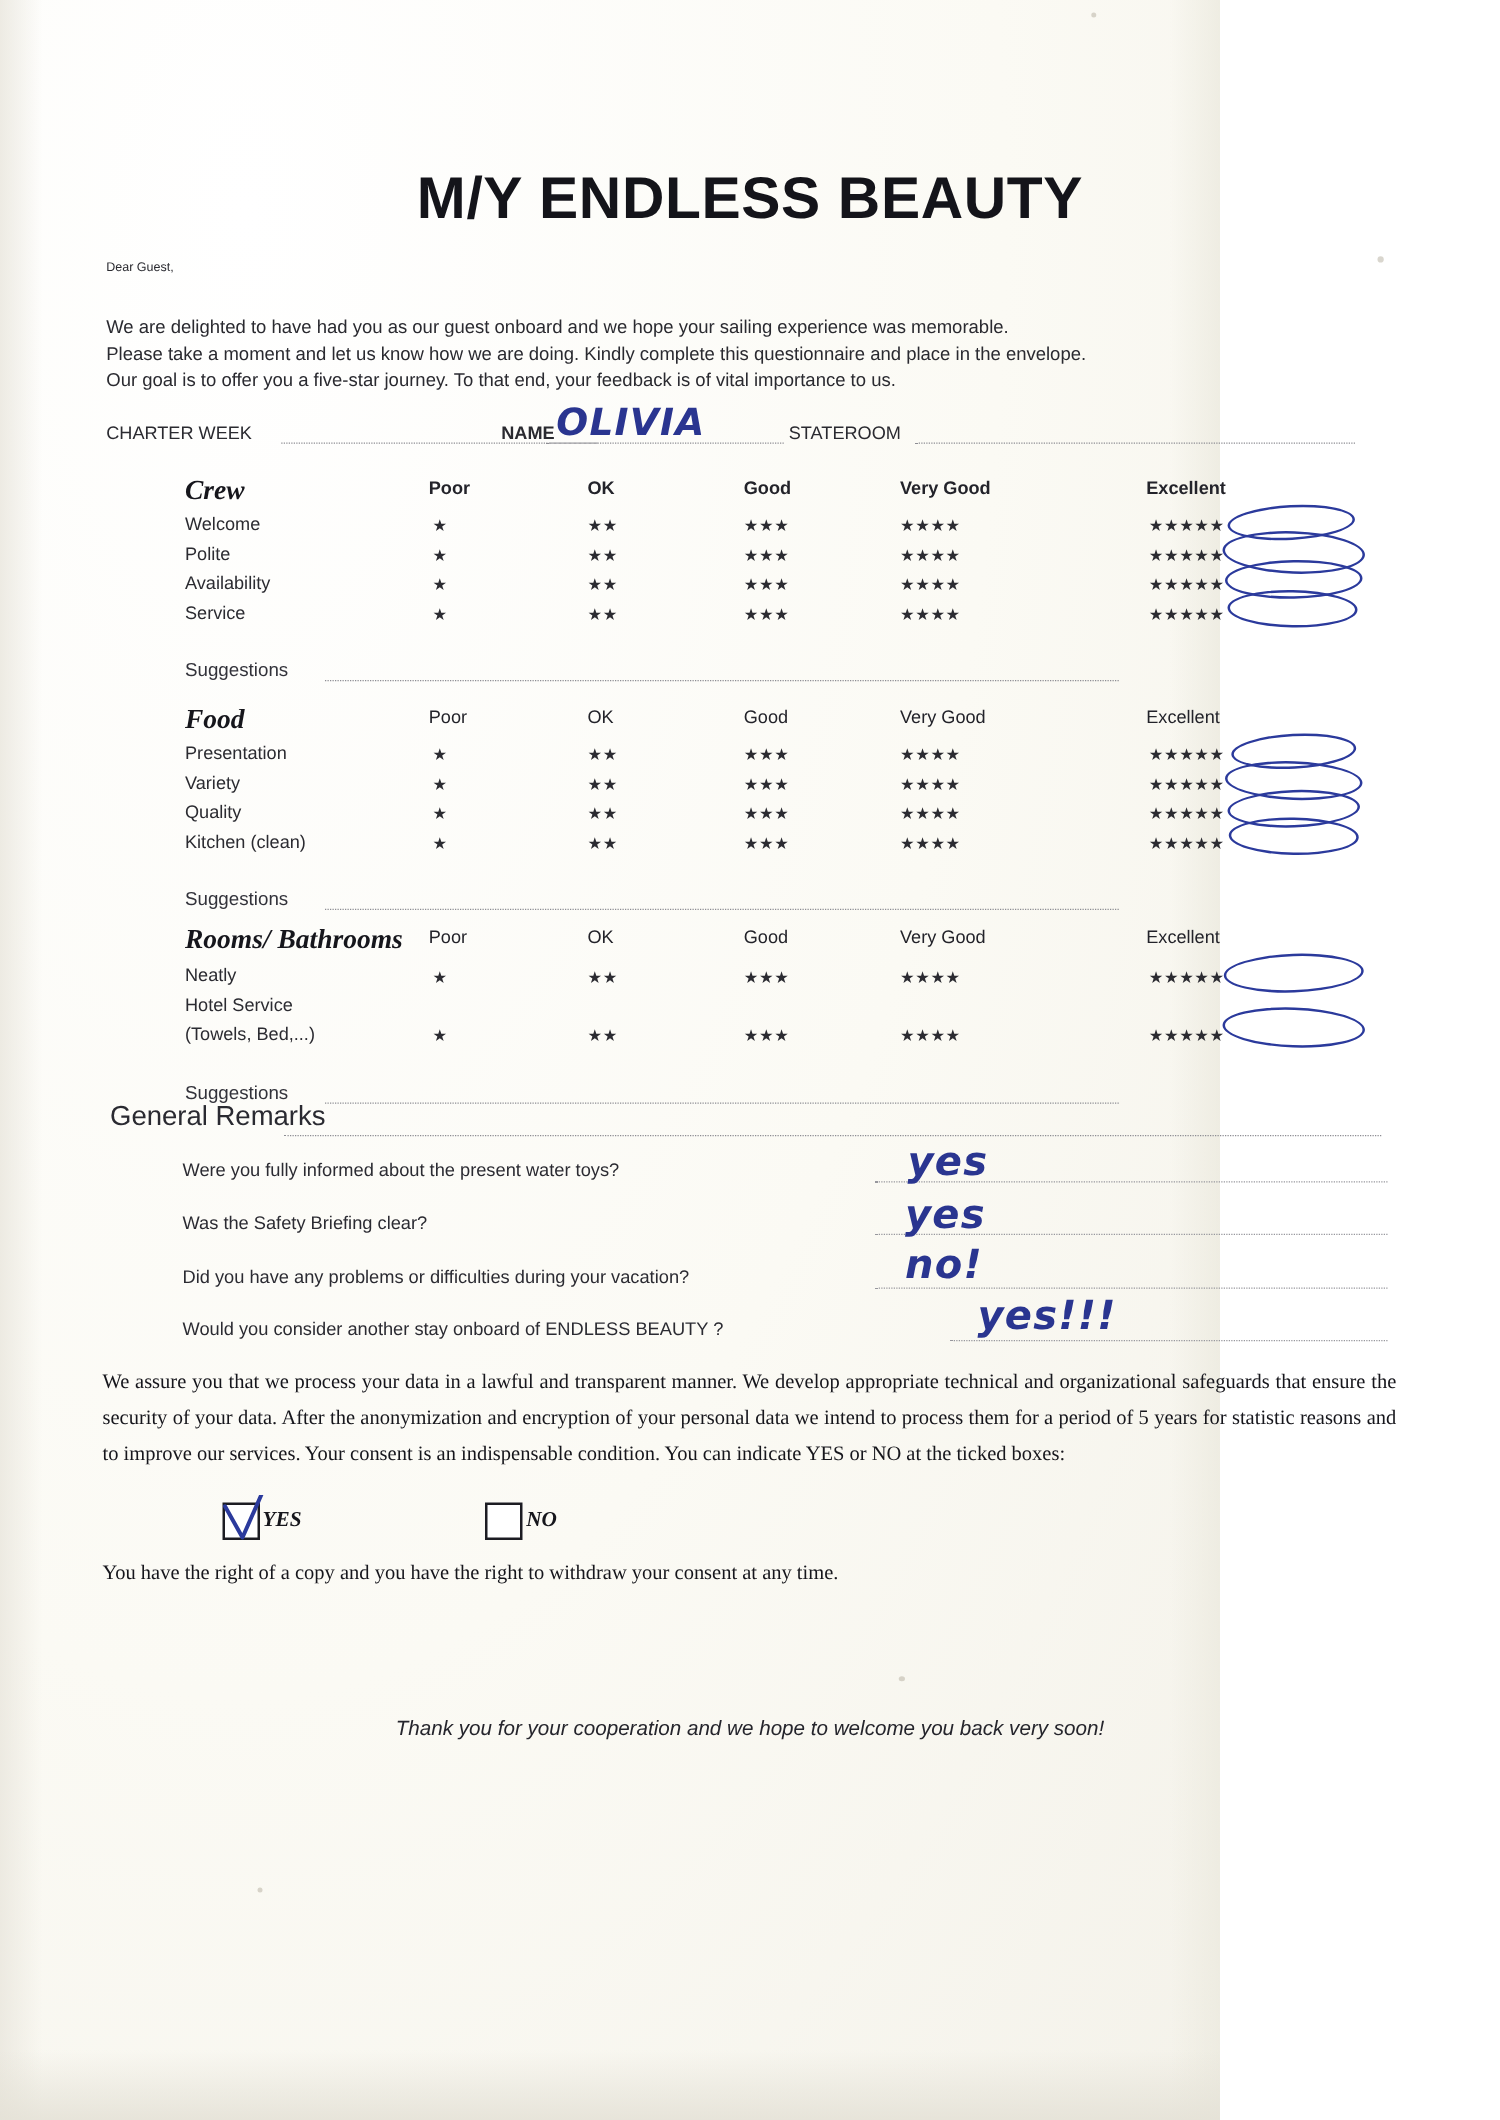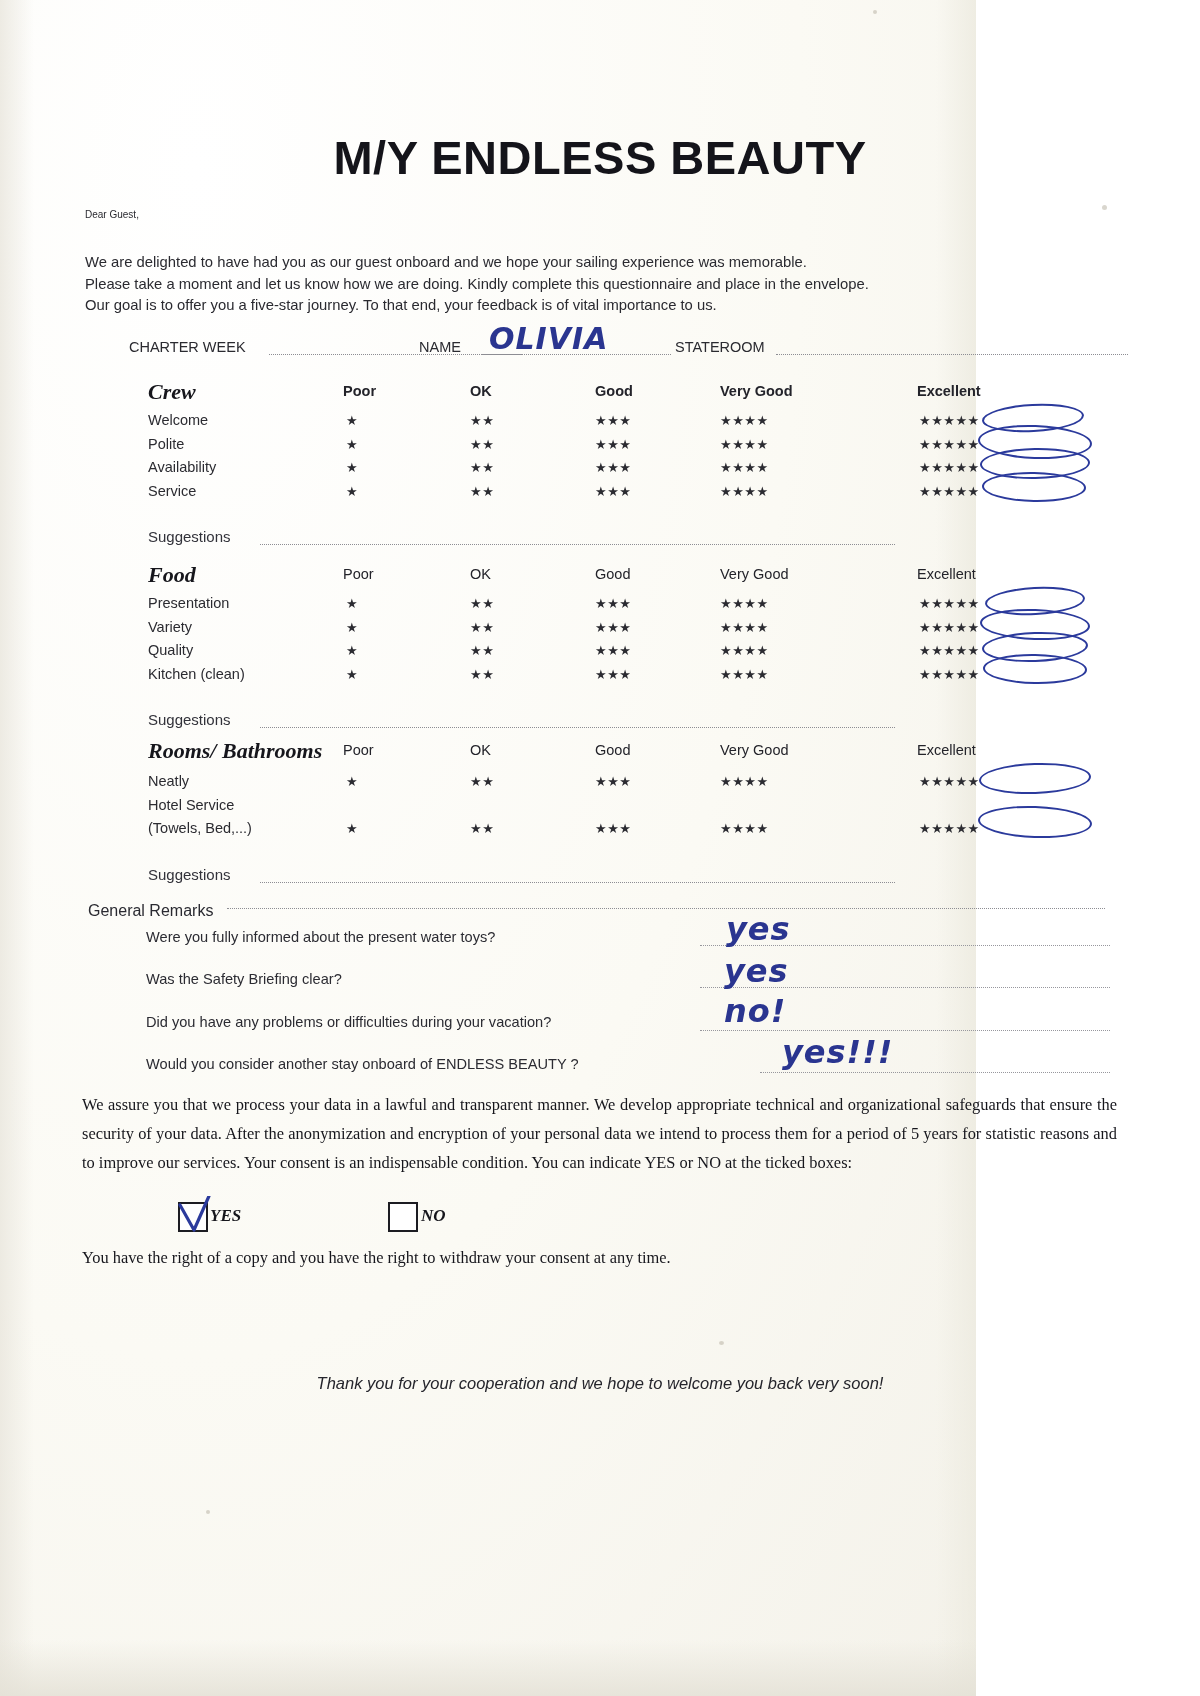--- a/index.html
+++ b/index.html
@@ -88,21 +88,20 @@
   }
 
   .meta-row {
     position: absolute;
     left: 85px;
     top: 337px;
     width: 1010px;
     height: 24px;
     font-size: 14.5px;
     color: #2a2a30;
-    margin-left: 44px;
   }
   .meta-label { position: absolute; top: 2px; }
   .dots {
     position: absolute;
     top: 16px;
     height: 1px;
     border-bottom: 1.4px dotted #8d8d93;
   }
   .hand {
     position: absolute;
@@ -186,22 +185,22 @@
     border: 2.1px solid #2b3a9c;
     border-radius: 50%;
     transform: rotate(-3deg);
     pointer-events: none;
   }
 
   
   .gr-head {
     position: absolute;
     left: 88px;
-    top: 902px;
-    font-size: 16px;
+    top: 880px;
+    font-size: 22px;
     color: #2a2a31;
   }
   .gr-head-dots {
     position: absolute;
     left: 227px;
     right: 95px;
     top: 908px;
     border-bottom: 1.4px dotted #8d8d93;
   }
   .q {
@@ -291,21 +290,21 @@
 
     <div class="intro">
       <div>We are delighted to have had you as our guest onboard and we hope your sailing experience was memorable.</div>
       <div>Please take a moment and let us know how we are doing. Kindly complete this questionnaire and place in the envelope.</div>
       <div>Our goal is to offer you a five-star journey. To that end, your feedback is of vital importance to us.</div>
     </div>
 
     <div class="meta-row">
       <span class="meta-label" style="left:0;">CHARTER WEEK</span>
       <span class="dots" style="left:140px;width:253px;"></span>
-      <span class="meta-label" style="left:290px;">NAME</span>
+      <span class="meta-label" style="left:316px;font-weight:bold;">NAME</span>
       <span class="dots" style="left:352px;width:190px;"></span>
       <span class="hand" style="left:360px;top:-16px;font-size:30px;">OLIVIA</span>
       <span class="meta-label" style="left:546px;">STATEROOM</span>
       <span class="dots" style="left:647px;width:352px;"></span>
     </div>
 
     <div class="section" style="top:379px;text-decoration:underline;">
       <div class="sec-head">
         <span class="sec-name">Crew</span>
         <span class="col-head bold" style="left:258px;">Poor</span>

